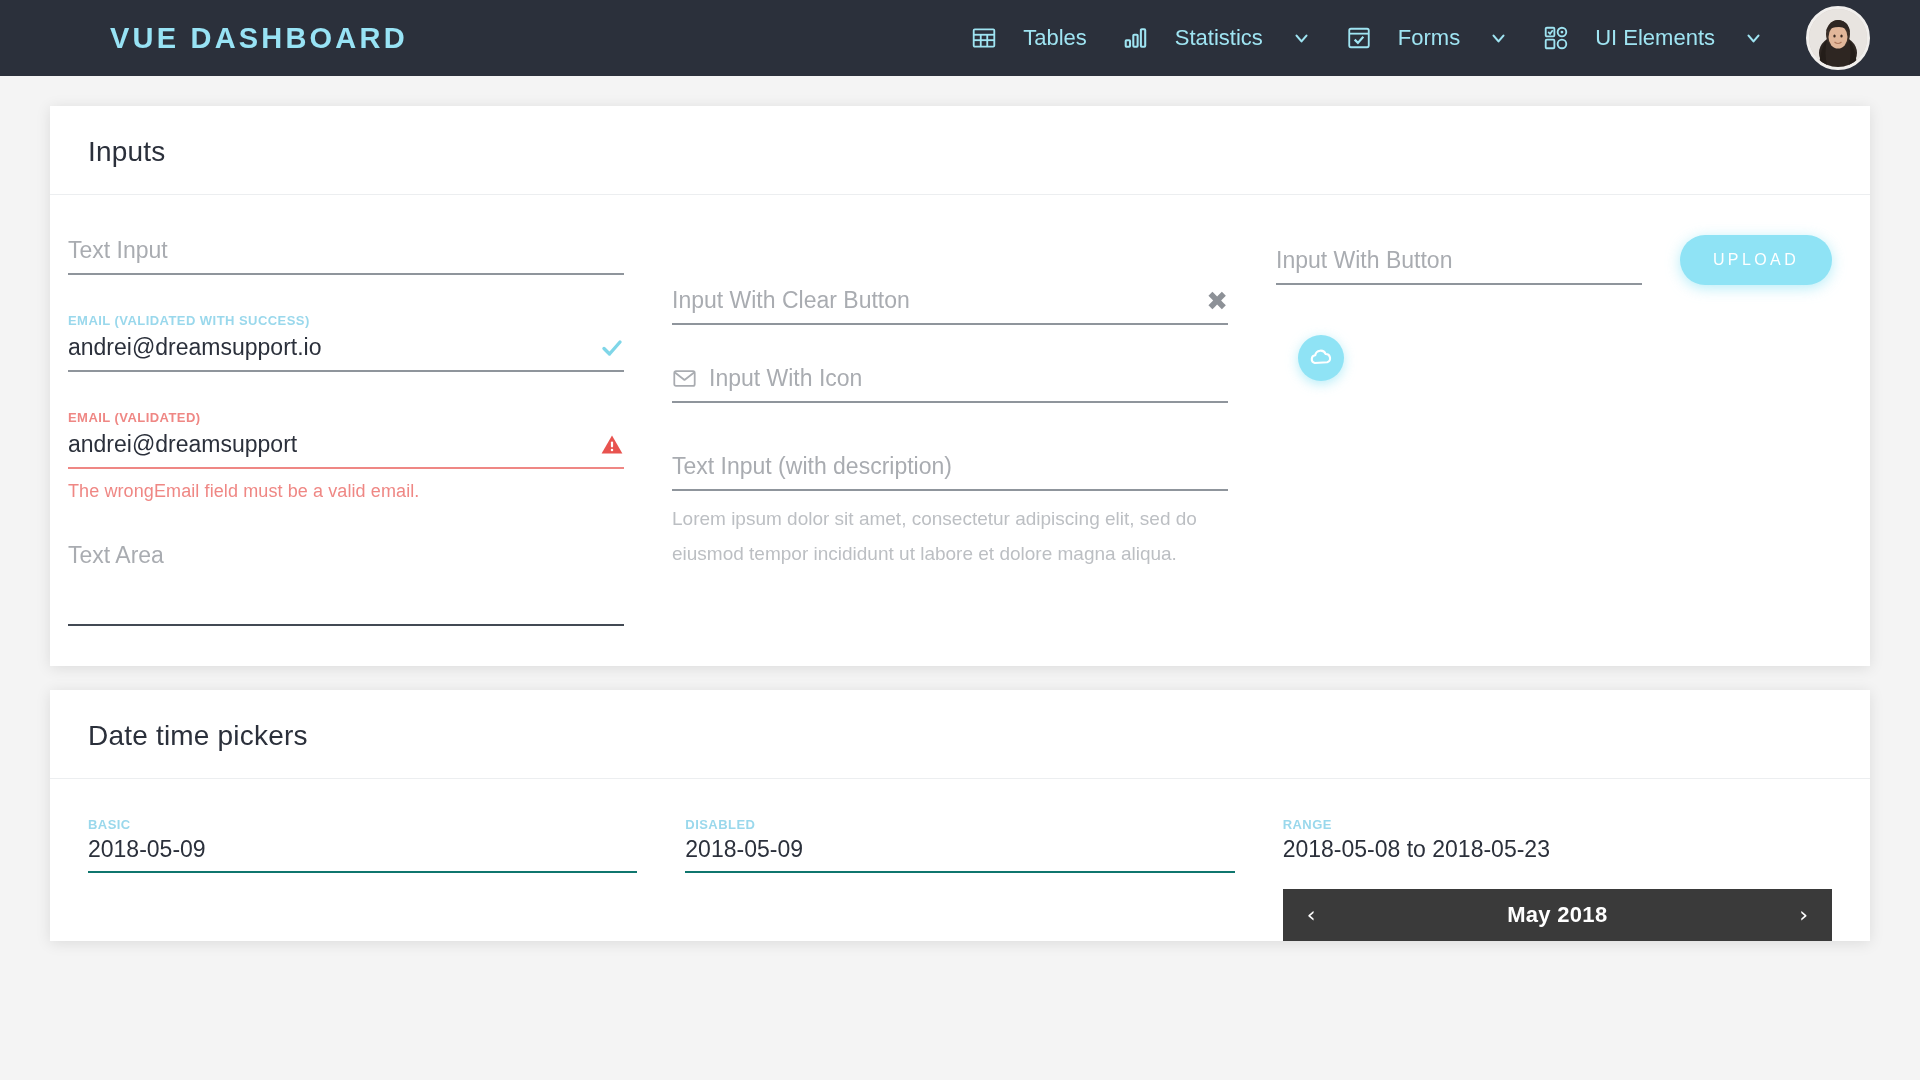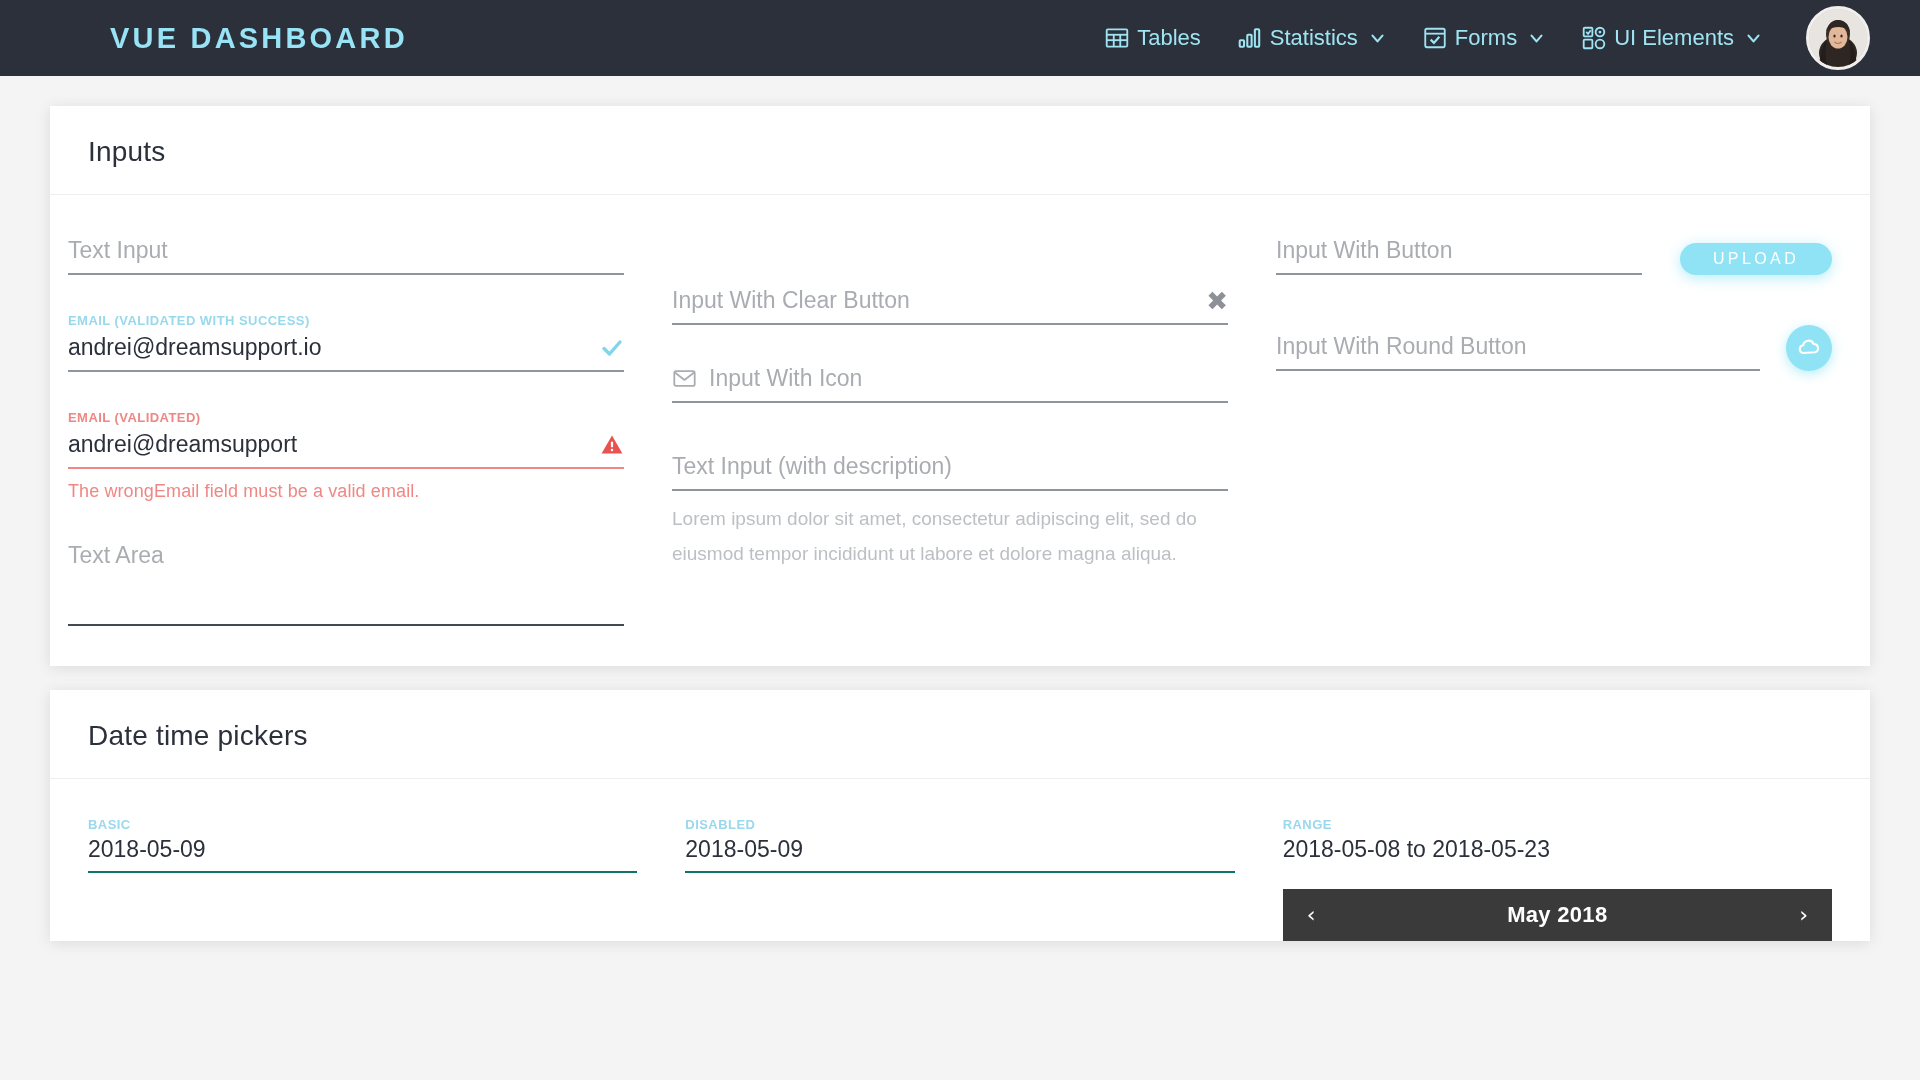--- a/index.html
+++ b/index.html
@@ -38,21 +38,21 @@
 
   .nav-right {
     display: flex;
     align-items: center;
     gap: 0px;
   }
 
   .nav-item {
     display: flex;
     align-items: center;
-    gap: 7px;
+    gap: 26px;
     color: #9fe4f2;
     font-size: 22px;
     padding: 10px 18px;
     cursor: pointer;
     white-space: nowrap;
     justify-content: center;
   }
   .nav-item .ico { display: flex; align-items: center; }
   .nav-item .caret { margin-left: 4px; display:flex; align-items:center; }
 
@@ -196,21 +196,21 @@
   .btn-upload {
     margin-left: 34px;
     background: #8fe3f5;
     color: #ffffff;
     border: 0;
     border-radius: 32px;
     font-size: 16px;
     letter-spacing: 3.4px;
     font-weight: normal;
     padding: 0 28px;
-    height: 32px;
+    height: 50px;
     min-width: 152px;
     cursor: pointer;
     box-shadow: 0 3px 14px rgba(143,227,245,0.65);
     font-family: "Liberation Sans", sans-serif;
     flex: 0 0 auto;
   }
 
   .btn-round {
     margin-left: 22px;
     width: 46px;
@@ -443,23 +443,20 @@
             <div class="input-with-btn">
               <div class="underline-wrap">
                 <span class="ph">Input With Button</span>
               </div>
               <button class="btn-upload">UPLOAD</button>
             </div>
           </div>
 
           <div class="fg" style="margin-top:50px;">
             <div class="input-with-btn">
-              <div class="underline-wrap">
-                <span class="ph">Input With Round Button</span>
-              </div>
               <button class="btn-round">
                 <span>
                   <svg width="26" height="26" viewBox="0 0 24 24" fill="none" stroke="#ffffff" stroke-width="1.9" stroke-linecap="round" stroke-linejoin="round">
                     <path d="M6.3 17.5 a3.6 3.6 0 0 1 0.4 -7.1 a5 5 0 0 1 9.6 -1.1 a3.9 3.9 0 0 1 1.4 7.6 z"></path>
                   </svg>
                 </span>
               </button>
             </div>
           </div>
 

